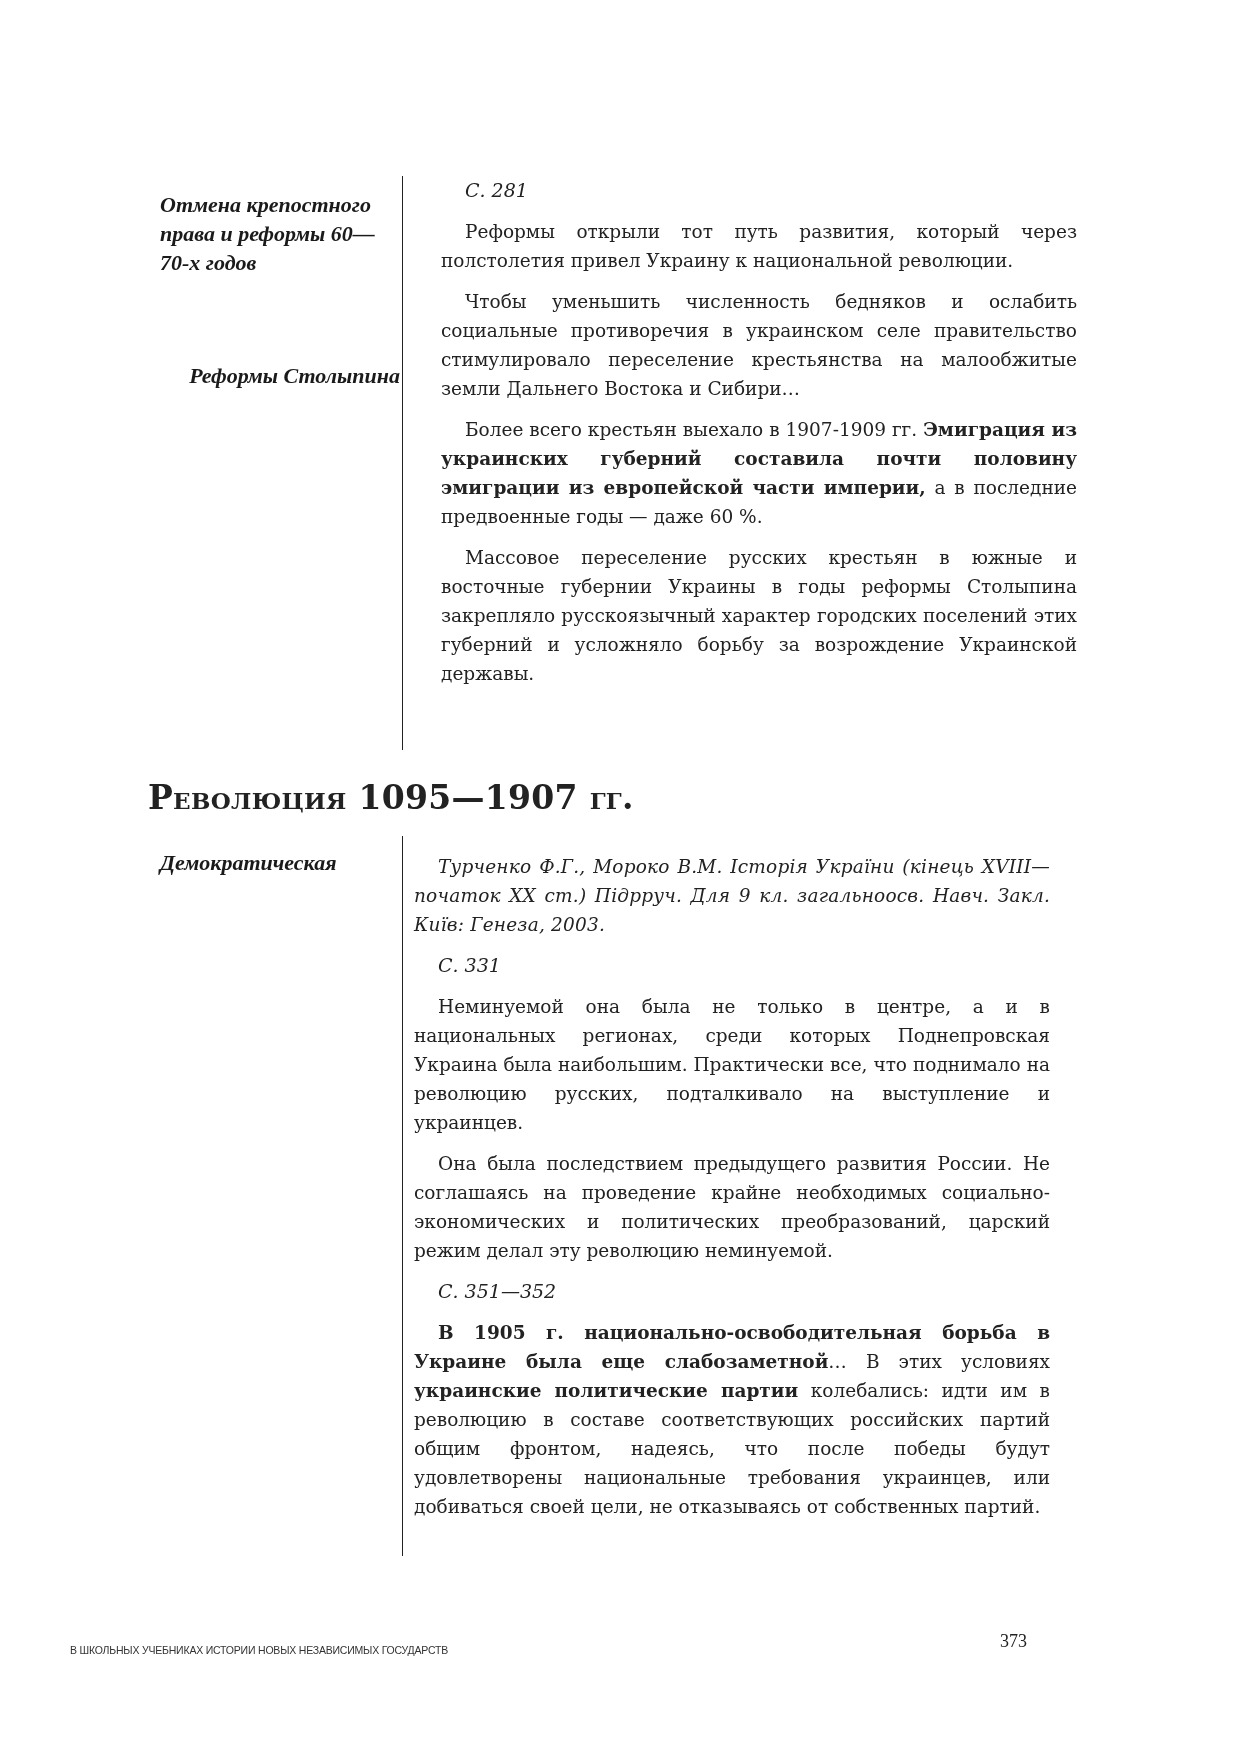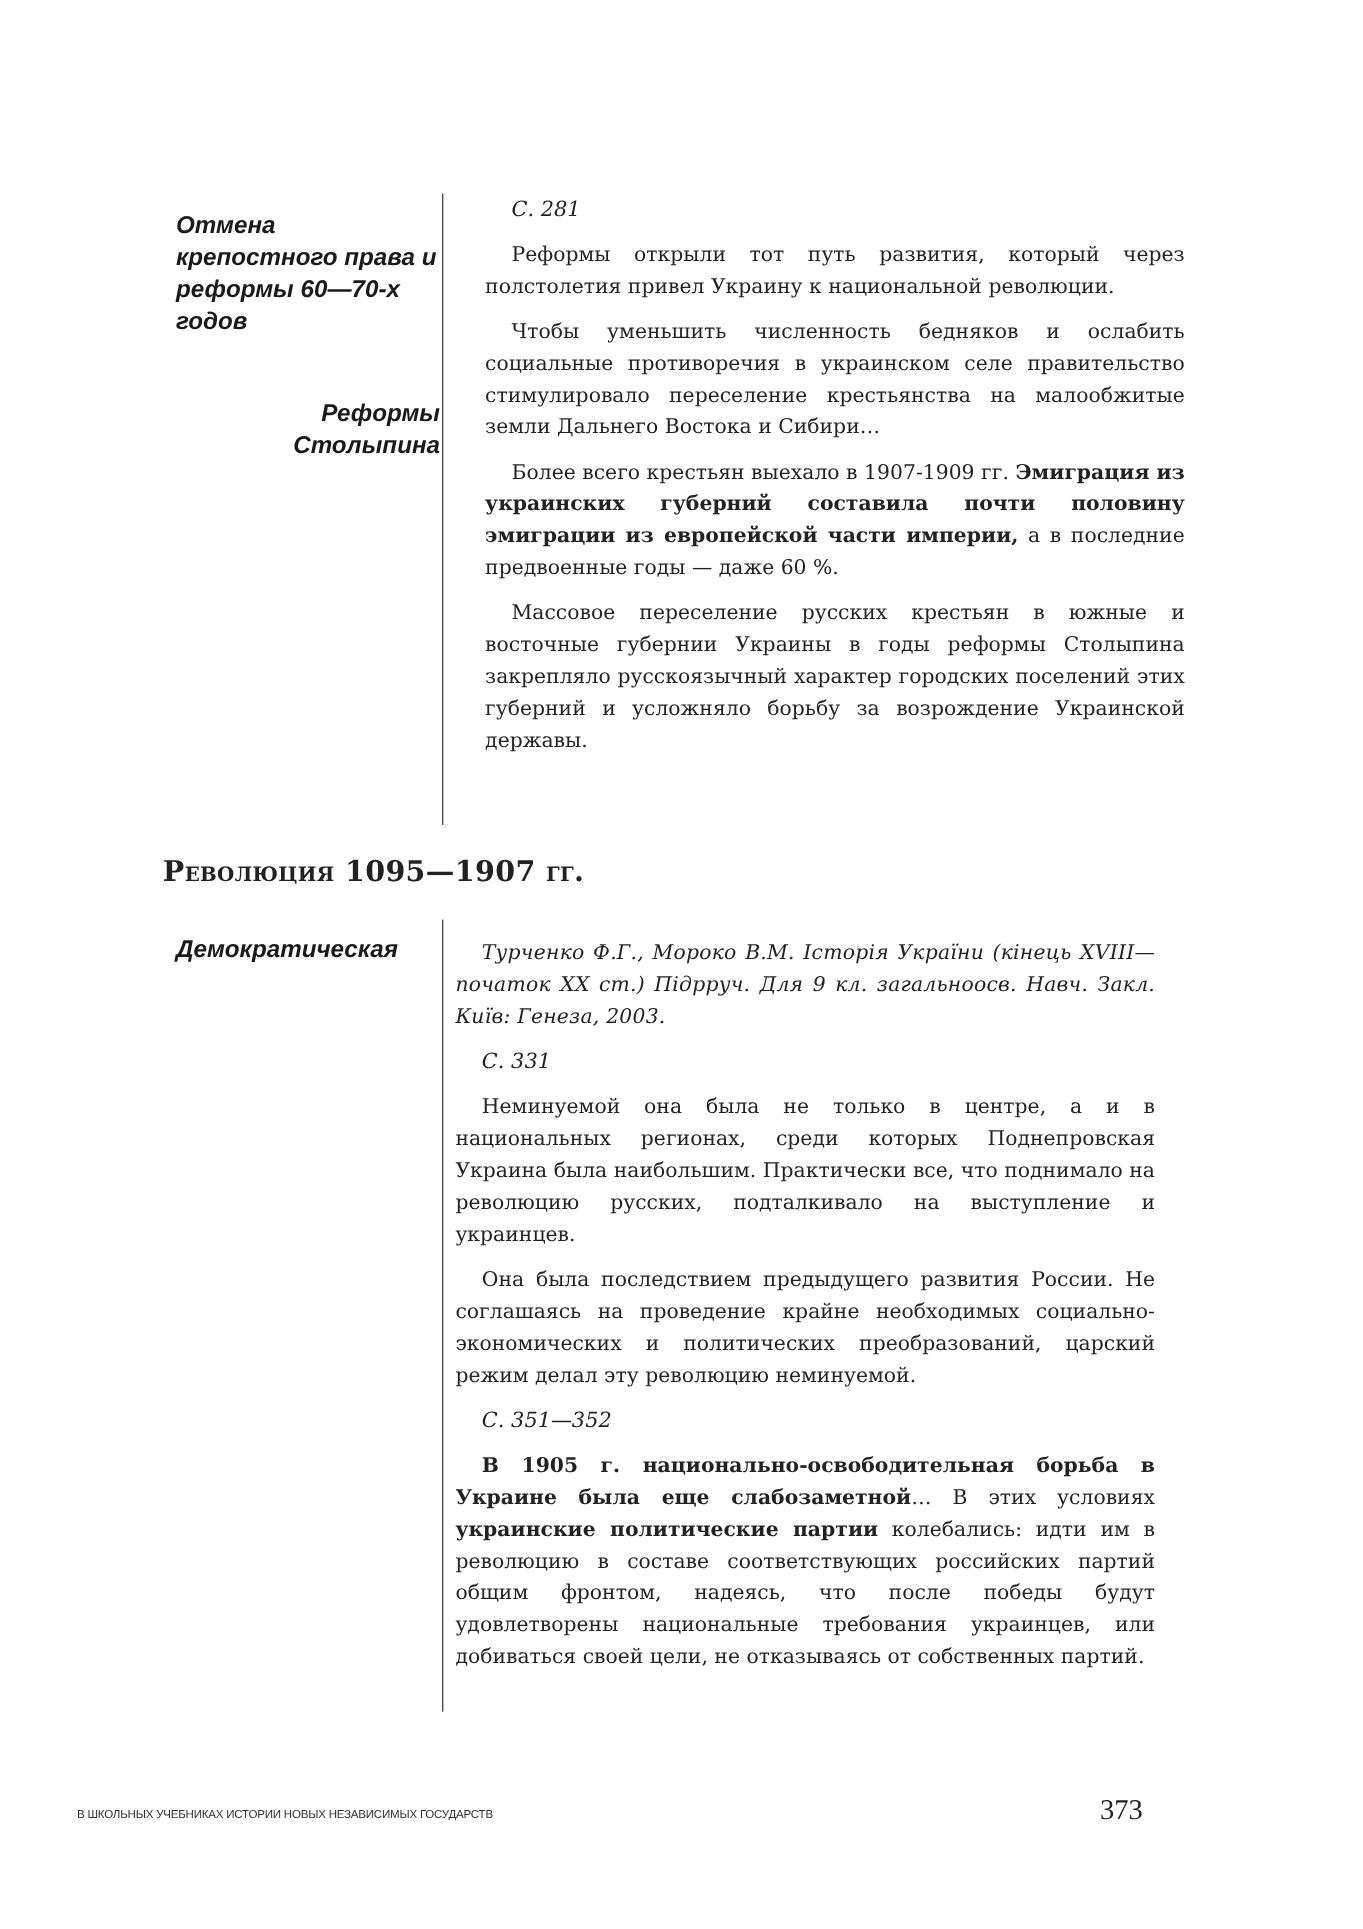--- a/index.html
+++ b/index.html
@@ -2,21 +2,21 @@
 <html><head>
   <meta charset="utf-8">
   <style>
     html, body { margin: 0; padding: 0; background: #ffffff; }
     body {
       width: 1239px; height: 1754px; position: relative; overflow: hidden;
       font-family: "DejaVu Serif", serif; color: #1a1a1a;
     }
     .left-col {
       position: absolute; left: 160px; width: 240px;
-      font-family: Liberation Sans, sans-serif; font-style: italic; font-weight: bold;
+      font-family: Liberation Serif, serif; font-style: italic; font-weight: bold;
       font-size: 22px; line-height: 29px; color: #1a1a1a;
     }
     .rule {
       position: absolute; left: 402px; width: 1px; background: #222;
     }
     .right-col {
       position: absolute; left: 414px; width: 636px;
       font-family: "DejaVu Serif", serif; font-size: 18.5px; line-height: 29px;
       color: #222;
     }
@@ -27,31 +27,31 @@
     .para {
       text-align: justify; text-indent: 24px; margin: 0 0 12px 0;
     }
     .para b { font-weight: bold; }
     .biblio {
       font-style: italic; text-align: justify; text-indent: 24px; margin: 0 0 12px 0;
       letter-spacing: 0.2px;
     }
     .section-heading {
       position: absolute; left: 148px; top: 778px;
-      font-family: "DejaVu Serif", serif; font-weight: bold; font-size: 26px;
+      font-family: "DejaVu Serif", serif; font-weight: bold; font-size: 33px;
       color: #222; font-variant: small-caps; letter-spacing: 0.3px;
     }
     .footer-left {
       position: absolute; left: 70px; top: 1644px;
       font-family: "Liberation Sans", sans-serif; font-size: 10.5px; color: #333;
       letter-spacing: -0.2px; text-transform: uppercase;
     }
     .footer-right {
       position: absolute; left: 1000px; top: 1631px;
-      font-family: "Liberation Serif", serif; font-size: 26px; color: #222;
+      font-family: "Liberation Serif", serif; font-size: 18px; color: #222;
     }
   </style>
 </head>
 <body>
 
 <div class="left-col" style="top:190px;">Отмена крепостного права и реформы 60—70-х годов</div>
 <div class="left-col" style="top:361px;text-align:right;">Реформы Столыпина</div>
 <div class="rule" style="top:176px; height:574px;"></div>
 
 <div class="right-col" style="top:176px;margin-left:27px;">

